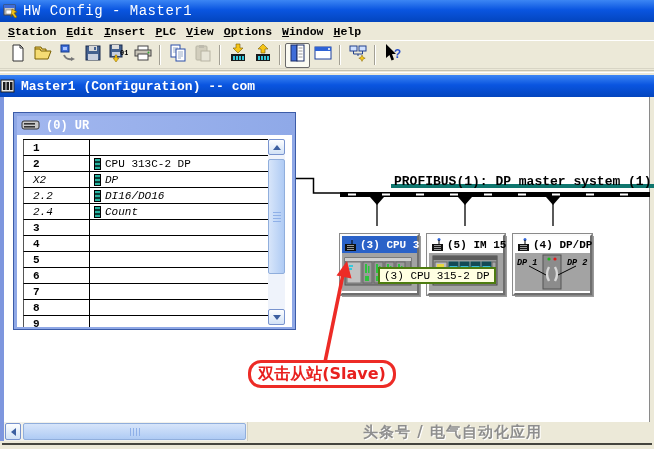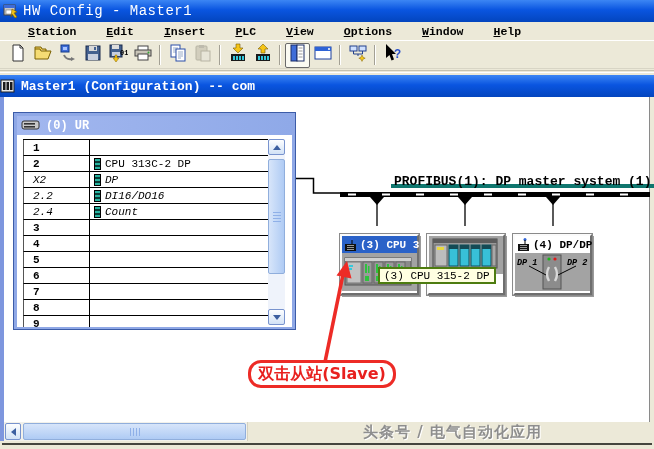--- a/index.html
+++ b/index.html
@@ -19,21 +19,21 @@
     display:flex; align-items:center; gap:4px; padding-left:3px;
     color:#fff; font-weight:normal; font-size:14px; letter-spacing:0.5px;
   }
   
   .menubar {
     left:0; top:22px; width:654px; height:19px;
     display:flex; align-items:center; padding-left:3px;
     font-size:11.5px; font-weight:bold;
     border-bottom:1px solid #FFFFFF;
   }
-  .mi { padding:1px 5px; cursor:default;margin-left:20px; }
+  .mi { padding:1px 5px; cursor:default; }
   .mi .hk { text-decoration:underline; }
   
   .toolbar {
     left:0; top:42px; width:654px; height:27px;
     display:flex; align-items:center; padding-left:5px;
     border-bottom:1px solid #D8D5C5;
   }
   .tbtn { width:25px; height:25px; display:flex; align-items:center; justify-content:center; }
   .tbtn.pressed { border:1px solid #6a6a6a; border-radius:2px; background:#FAFAF2; }
   .tbtn.disabled { opacity:.55; }
@@ -455,20 +455,31 @@
         <rect x="21" y="22" width="4" height="5"></rect>
           <rect x="32" y="22" width="4" height="5"></rect>
         <rect x="43" y="22" width="4" height="5"></rect>
           <rect x="54" y="22" width="4" height="5"></rect>
       </g>
     </svg>
   </div>
 </div>
 
 <div class="abs station" id="station2">
+  <div class="st-title">
+    <span style="display:flex">
+      <svg width="13" height="14" viewBox="0 0 13 14">
+          <circle cx="8" cy="1.5" r="1.5" fill="#2E63D6"></circle>
+          <line x1="8" y1="2" x2="8" y2="6" stroke="#000"></line>
+          <rect x="1" y="6" width="11" height="7" fill="#111"></rect>
+          <path d="M3 7.5h7M3 9.5h7M3 11.5h7" stroke="#bbb" stroke-width="0.8"></path>
+        </svg>
+    </span>
+    <span>(5) IM 15</span>
+  </div>
   <div class="st-body">
     <svg width="70" height="36" viewBox="0 0 70 36" style="position:absolute;left:3px;top:1px">
       <rect x="1" y="2" width="64" height="29" fill="#9A9A9A" stroke="#4a4a4a"></rect>
       <rect x="1" y="2" width="64" height="4" fill="#5C5C5C"></rect>
       <rect x="3" y="8" width="12" height="21" fill="#BDBDBD" stroke="#666"></rect>
       <rect x="5" y="10" width="7" height="3" fill="#E8D840"></rect>
       <g stroke="#0A5560">
         <rect x="17" y="8" width="9" height="21" fill="#38C0D8"></rect>
         <rect x="28" y="8" width="9" height="21" fill="#38C0D8"></rect>
         <rect x="39" y="8" width="9" height="21" fill="#38C0D8"></rect>

